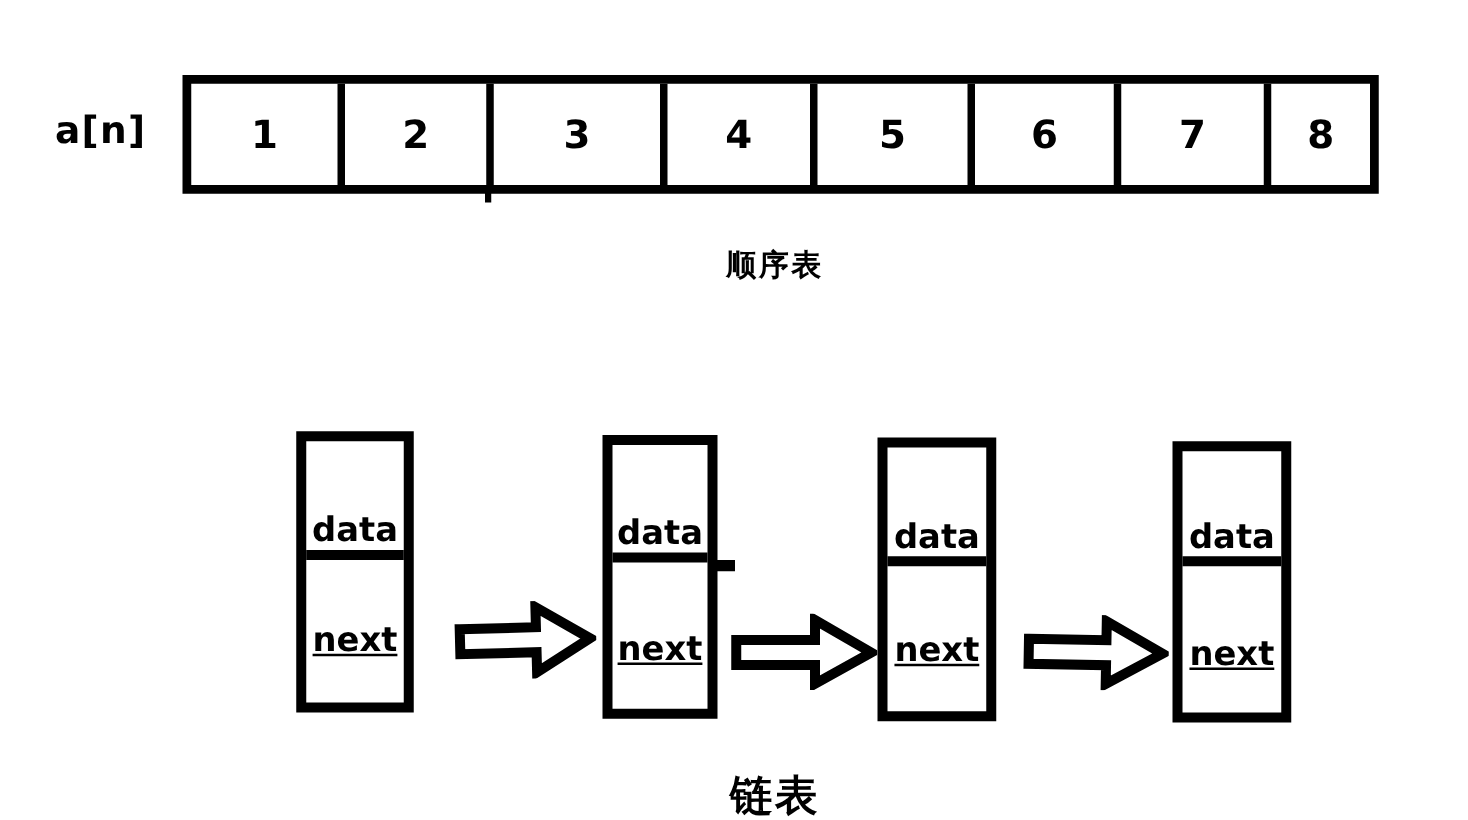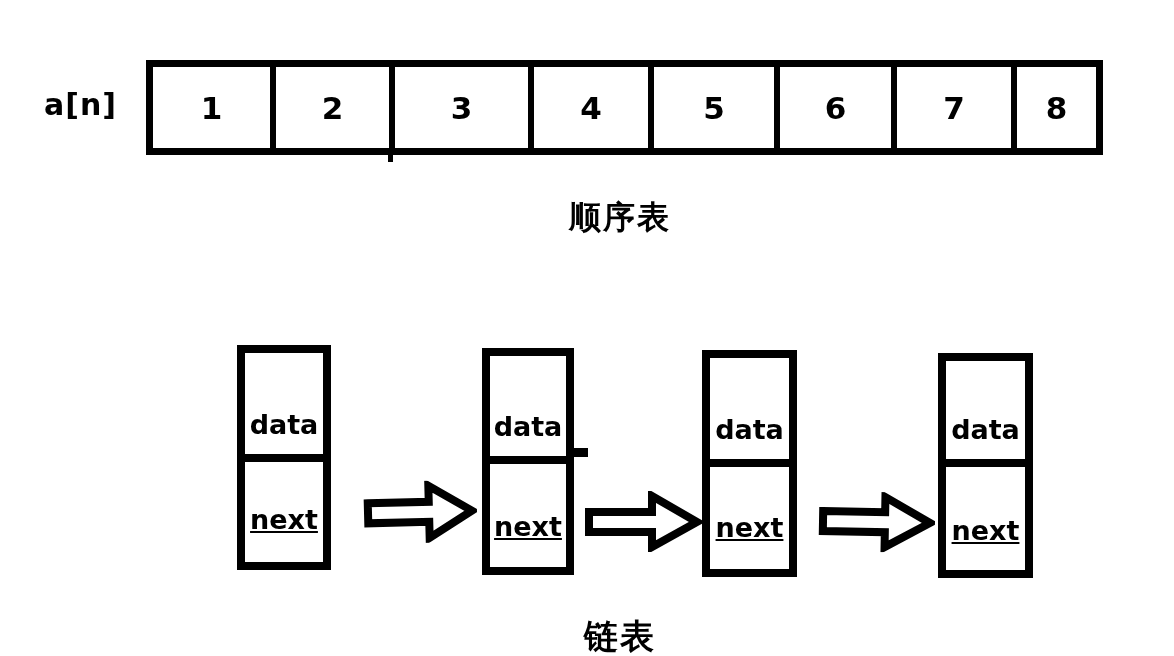--- a/index.html
+++ b/index.html
@@ -38,39 +38,39 @@
   .array-cell:nth-child(4){width:120px;}
   .array-cell:nth-child(5){width:126px;}
   .array-cell:nth-child(6){width:117px;}
   .array-cell:nth-child(7){width:120px;}
   .array-cell:nth-child(8){width:79px;border-right:none;}
   .stray-tick{
     position:absolute;left:388px;top:152px;width:5px;height:10px;background:#000;
   }
   .array-caption{
     position:absolute;left:470px;top:196px;width:300px;
-    text-align:center;font-size:32px;font-weight:bold;letter-spacing:2px;
+    text-align:center;font-size:24px;font-weight:bold;letter-spacing:2px;
   }
 
   
   .node{
     position:absolute;
     border:8px solid #000;
     background:#fff;
     display:flex;flex-direction:column;
     box-sizing:border-box;
   }
   .node-1{left:237px;top:345px;width:94px;height:225px;}
   .node-2{left:482px;top:348px;width:92px;height:227px;}
   .node-3{left:702px;top:350px;width:95px;height:227px;}
   .node-4{left:938px;top:353px;width:95px;height:225px;}
   .cell-data{
     border-bottom:8px solid #000;
     display:flex;align-items:flex-end;justify-content:center;
-    padding-bottom:16px;
+    padding-bottom:2px;
     box-sizing:content-box;
   }
   .node-1 .cell-data{height:85px;}
   .node-2 .cell-data{height:84px;}
   .node-3 .cell-data{height:85px;}
   .node-4 .cell-data{height:82px;}
   .cell-next{
     flex:1;
     display:flex;align-items:center;justify-content:center;
     padding-top:14px;

